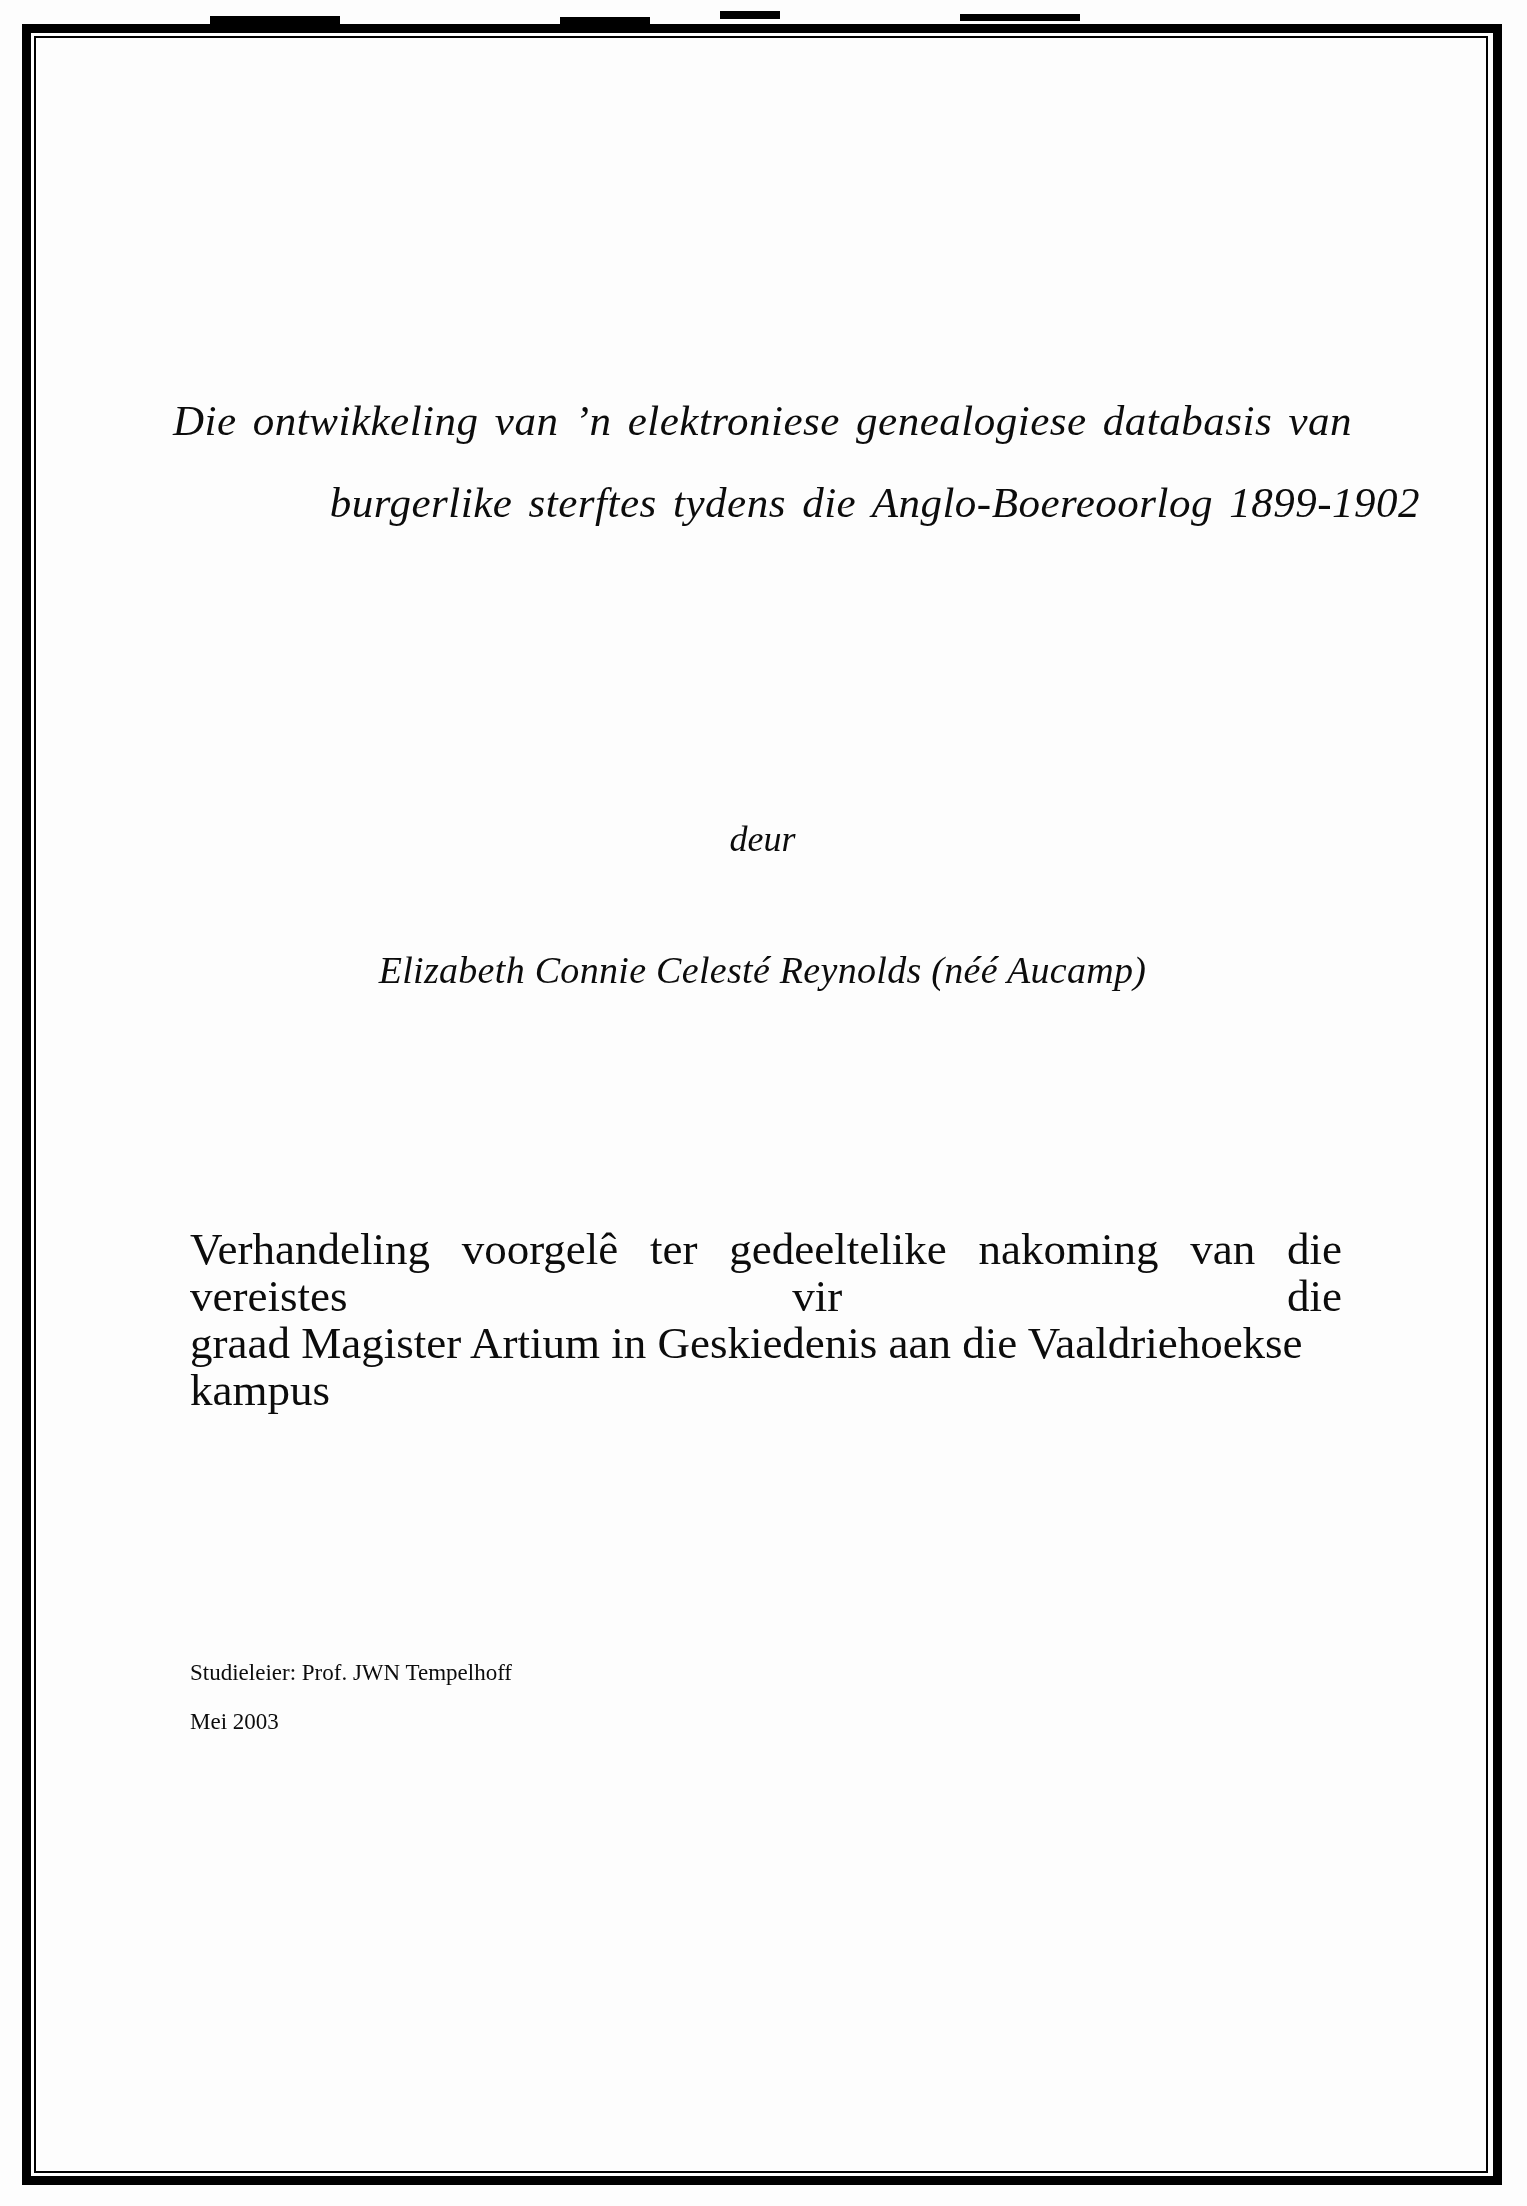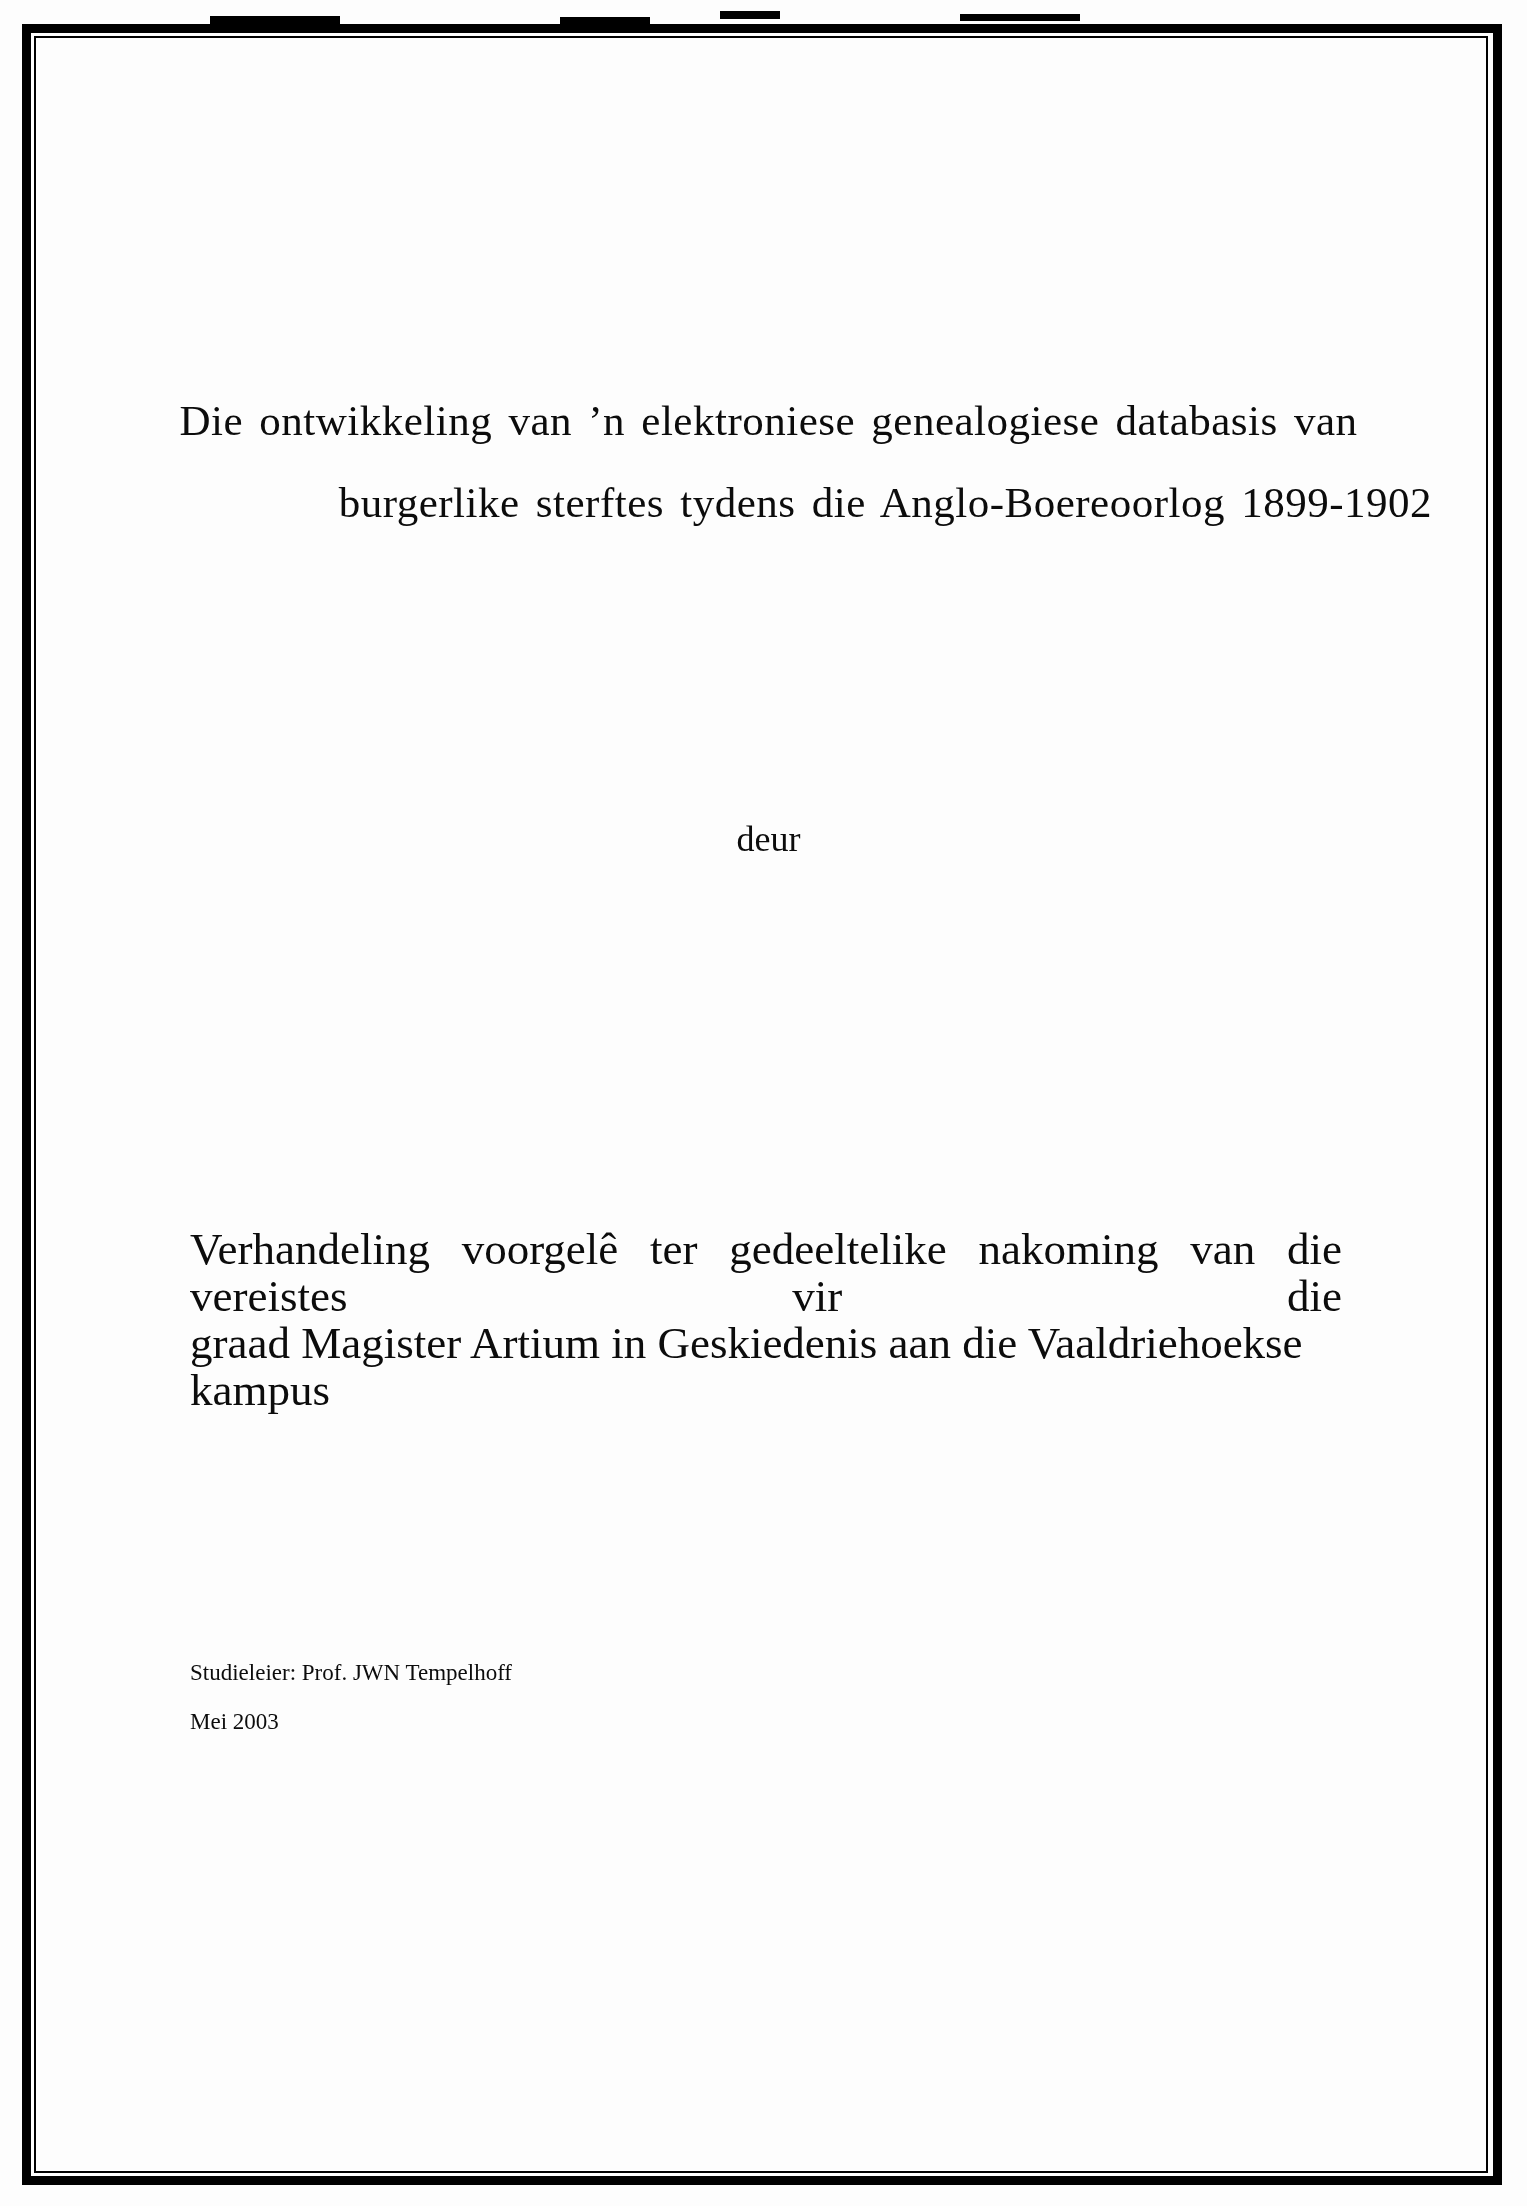--- a/index.html
+++ b/index.html
@@ -21,21 +21,21 @@
     position: absolute;
     left: 34px; top: 36px; right: 39px; bottom: 33px;
     border: 2px solid #000;
   }
   .artifact { position: absolute; background: #000; }
   .a1 { left: 210px; top: 16px; width: 130px; height: 9px; }
   .a2 { left: 720px; top: 11px; width: 60px;  height: 8px; }
   .a3 { left: 960px; top: 14px; width: 120px; height: 7px; }
   .a4 { left: 560px; top: 17px; width: 90px;  height: 7px; }
 
-  .centered { position: absolute; left: 105px; right: 95px; text-align: center; }
+  .centered { position: absolute; left: 105px; right: 107px; text-align: center; font-style: italic; }
   .title-line {
     font-size: 43px;
     letter-spacing: 0.5px;
     word-spacing: 5px;
     white-space: nowrap;
   }
   .t1 { top: 396px; }
   .t2 { top: 478px; text-align: right; }
   .deur { top: 818px; font-size: 36px; }
   .author { top: 948px; font-size: 38px; letter-spacing: 0.3px; }
@@ -88,20 +88,21 @@
   <div class="artifact a2"></div>
   <div class="artifact a3"></div>
   <div class="artifact a4"></div>
 
   <div class="centered title-line t1">Die ontwikkeling van ’n elektroniese genealogiese databasis van</div>
 
   <div class="centered title-line t2">burgerlike sterftes tydens die Anglo-Boereoorlog 1899-1902</div>
 
   <div class="centered deur">deur</div>
 
+  <div class="centered author">Elizabeth Connie Celesté Reynolds (néé Aucamp)</div>
 
   <div class="statement">
     <div class="jline">Verhandeling voorgelê ter gedeeltelike nakoming van die vereistes vir die</div>
     <div><span>graad </span><span class="ital">Magister Artium</span><span> in Geskiedenis aan die Vaaldriehoekse kampus</span></div>
   </div>
 
   <div class="supervisor-block">
     <div>Studieleier: Prof. JWN Tempelhoff</div>
     <div>Mei 2003</div>
   </div>

